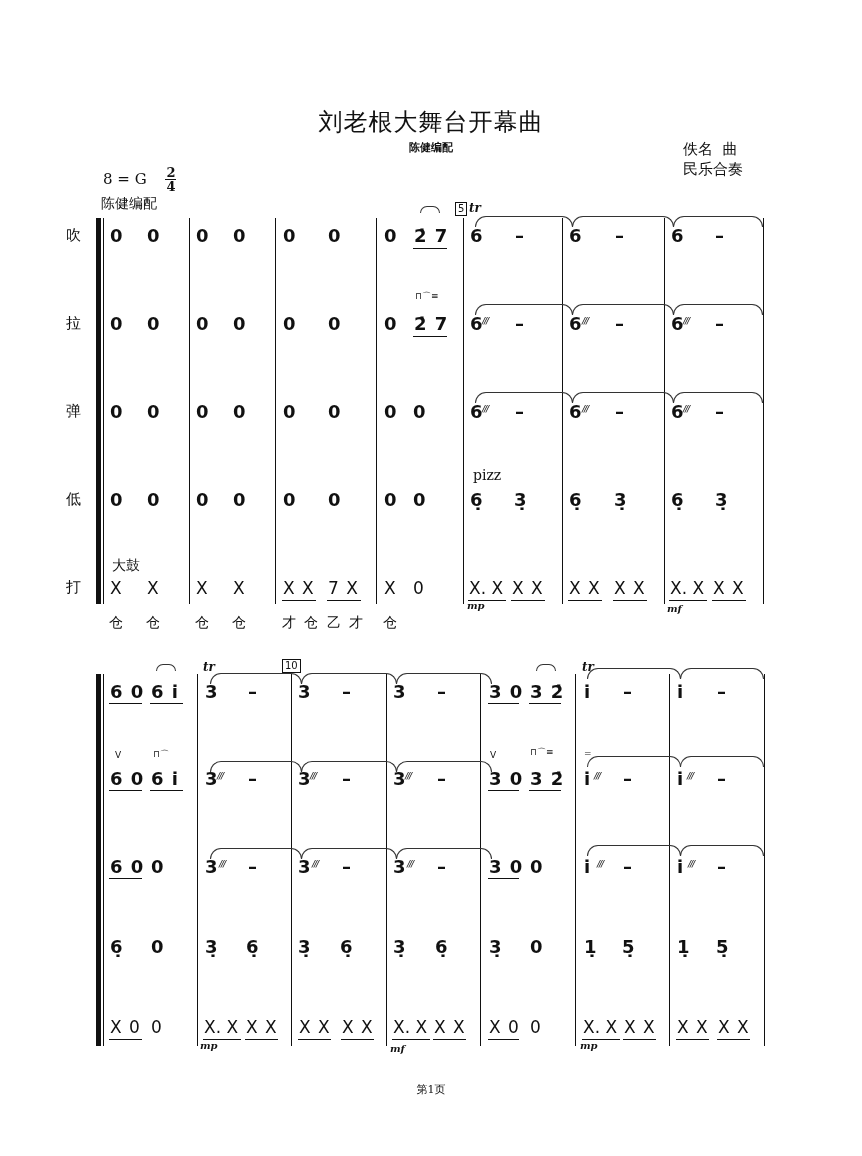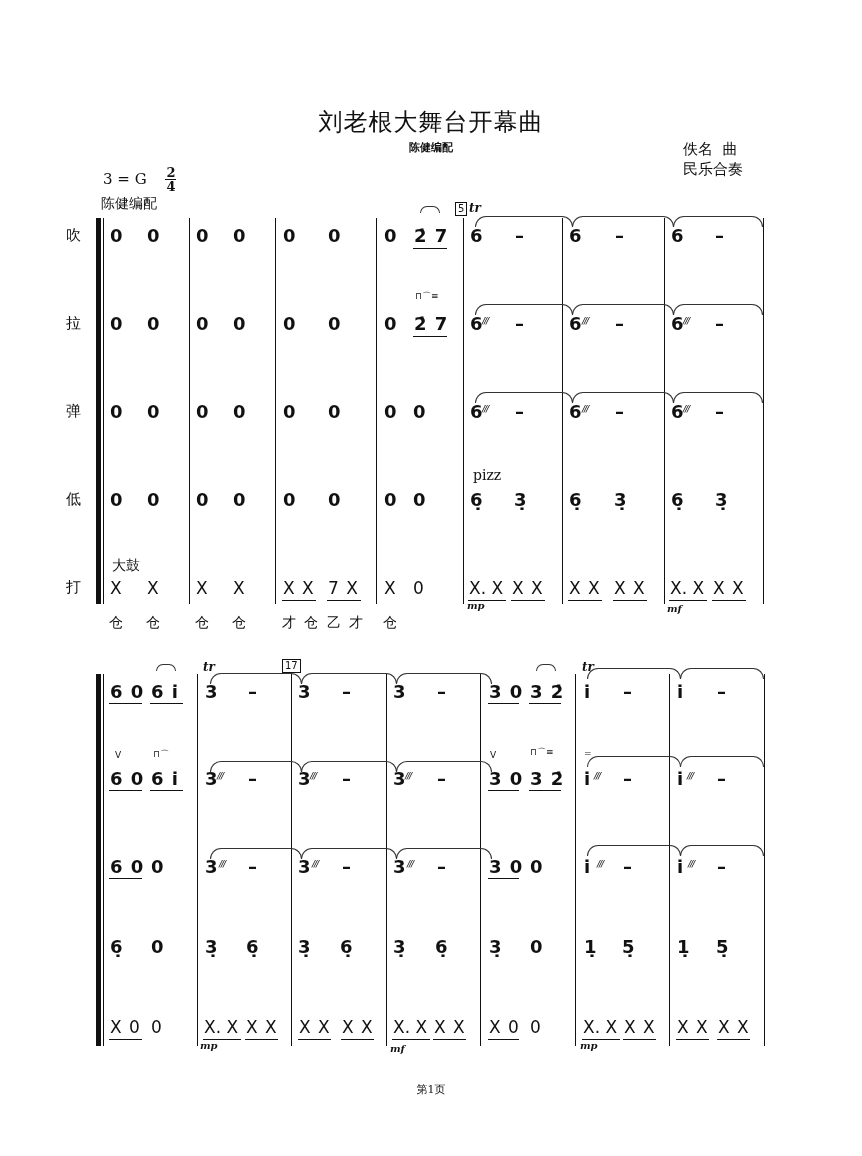--- a/index.html
+++ b/index.html
@@ -28,21 +28,21 @@
   .bow{font-size:9px;}
 </style>
 </head>
 <body>
 
 <div class="abs title">刘老根大舞台开幕曲</div>
 <div class="abs subtitle">陈健编配</div>
 <div class="abs credit" style="left:683px;top:140px;white-space:pre;">佚名  曲</div>
 <div class="abs credit" style="left:683px;top:160px;">民乐合奏</div>
 <div class="abs keysig">
-  <span>3 = G</span>
+  <span>8 = G</span>
   <span class="frac">
     <div class="num">2</div>
     <div>4</div>
   </span>
 </div>
 <div class="abs tempo">陈健编配</div>
 
 <div>
 
   <div class="abs instr" style="left:66px;top:226px;">吹</div>
@@ -198,21 +198,21 @@
   <div class="abs bracket" style="left:96px;top:674px;height:372px;"></div>
   <div class="abs bline" style="left:103px;top:674px;height:372px;"></div>
   <div class="abs bline" style="left:197px;top:674px;height:372px;"></div>
   <div class="abs bline" style="left:291px;top:674px;height:372px;"></div>
   <div class="abs bline" style="left:386px;top:674px;height:372px;"></div>
   <div class="abs bline" style="left:480px;top:674px;height:372px;"></div>
   <div class="abs bline" style="left:575px;top:674px;height:372px;"></div>
   <div class="abs bline" style="left:669px;top:674px;height:372px;"></div>
   <div class="abs bline" style="left:764px;top:674px;height:372px;"></div>
 
-  <div class="abs box" style="left:282px;top:659px;">17</div>
+  <div class="abs box" style="left:282px;top:659px;">10</div>
   <div class="abs tr" style="left:203px;top:660px;">tr</div>
   <div class="abs tr" style="left:582px;top:660px;">tr</div>
 
   <div class="tie" style="left:210px;top:673px;width:90px;"></div>
   <div class="tie" style="left:301px;top:673px;width:94px;"></div>
   <div class="tie" style="left:396px;top:673px;width:94px;"></div>
   <div class="tie" style="left:587px;top:668px;width:92px;"></div>
   <div class="tie" style="left:680px;top:668px;width:82px;"></div>
   <div class="tie" style="left:210px;top:761px;width:90px;"></div>
   <div class="tie" style="left:301px;top:761px;width:94px;"></div>

